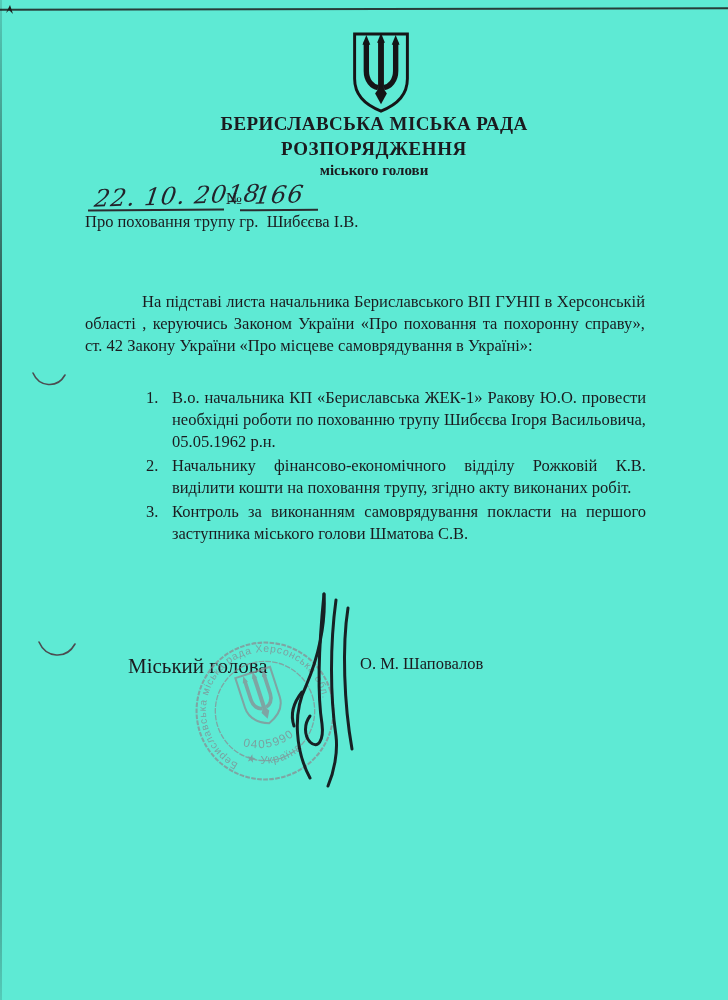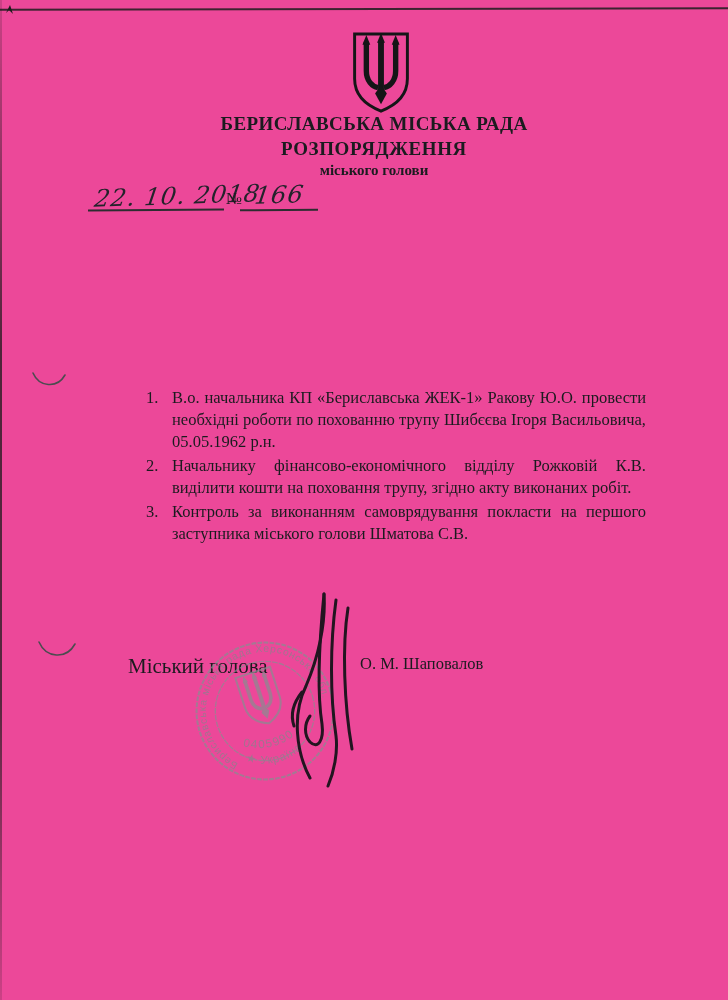--- a/index.html
+++ b/index.html
@@ -1,20 +1,20 @@
 <!DOCTYPE html>
 <html><head>
 <meta charset="utf-8">
 <style>
   html,body{margin:0;padding:0;background:#e8e8e6;}
   .page{
     position:relative;
     width:728px;height:1000px;
     margin:0 auto;
-    background:#ec4899;
+    background:#5eead4;
     overflow:hidden;
     font-family:"Liberation Serif", serif;
     color:#1b1b1f;
     text-decoration:underline;
   }
   
   .scan-top-line{position:absolute;left:0;top:8px;width:730px;height:2px;background:#1d1d1d;transform:rotate(-0.12deg);opacity:.85;}
   .scan-left-line{position:absolute;left:0;top:0;width:2px;height:1000px;
     background:linear-gradient(180deg, rgba(25,25,25,.15) 0%, rgba(25,25,25,.75) 35%, rgba(25,25,25,.7) 70%, rgba(25,25,25,.15) 100%);}
   .corner-mark{position:absolute;left:4px;top:3px;}
@@ -107,21 +107,23 @@
     <div class="doc-type">РОЗПОРЯДЖЕННЯ</div>
     <div class="issuer">міського голови</div>
   </div>
 
   <div class="hand hw-date">22. 10. 2018</div>
   <div class="u-line u-date"></div>
   <div class="num-label">№</div>
   <div class="hand hw-num">166</div>
   <div class="u-line u-num"></div>
 
+  <div class="subject">Про поховання трупу гр.  Шибєєва І.В.</div>
 
+  <div class="preamble">На підставі листа начальника Бериславського ВП ГУНП в Херсонській області , керуючись Законом України «Про поховання та похоронну справу», ст. 42 Закону України «Про місцеве самоврядування в Україні»:</div>
 
   <div class="order-list">
     <div class="order-item">
       <span class="num">1.</span>
       <span class="txt">В.о. начальника КП «Бериславська ЖЕК-1» Ракову Ю.О. провести необхідні роботи по похованню трупу Шибєєва Ігоря Васильовича, 05.05.1962 р.н.</span>
     </div>
     <div class="order-item">
       <span class="num">2.</span>
       <span class="txt">Начальнику фінансово-економічного відділу Рожковій К.В. виділити кошти на поховання трупу, згідно акту виконаних робіт.</span>
     </div>

